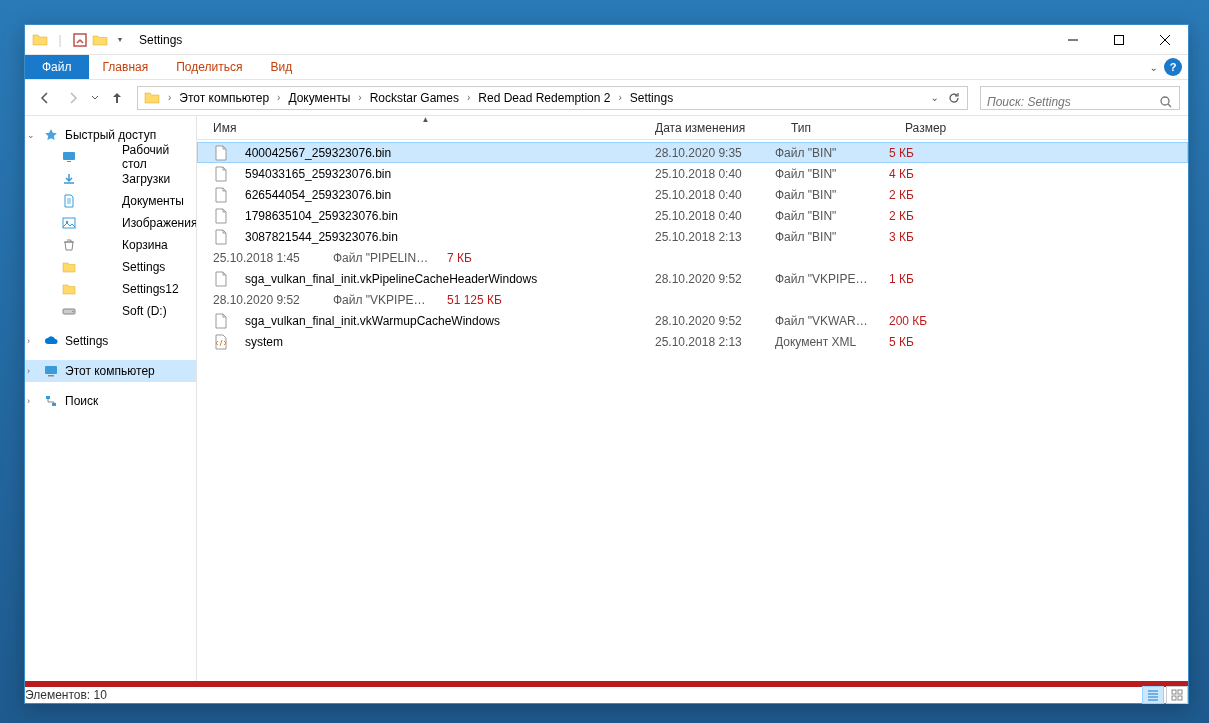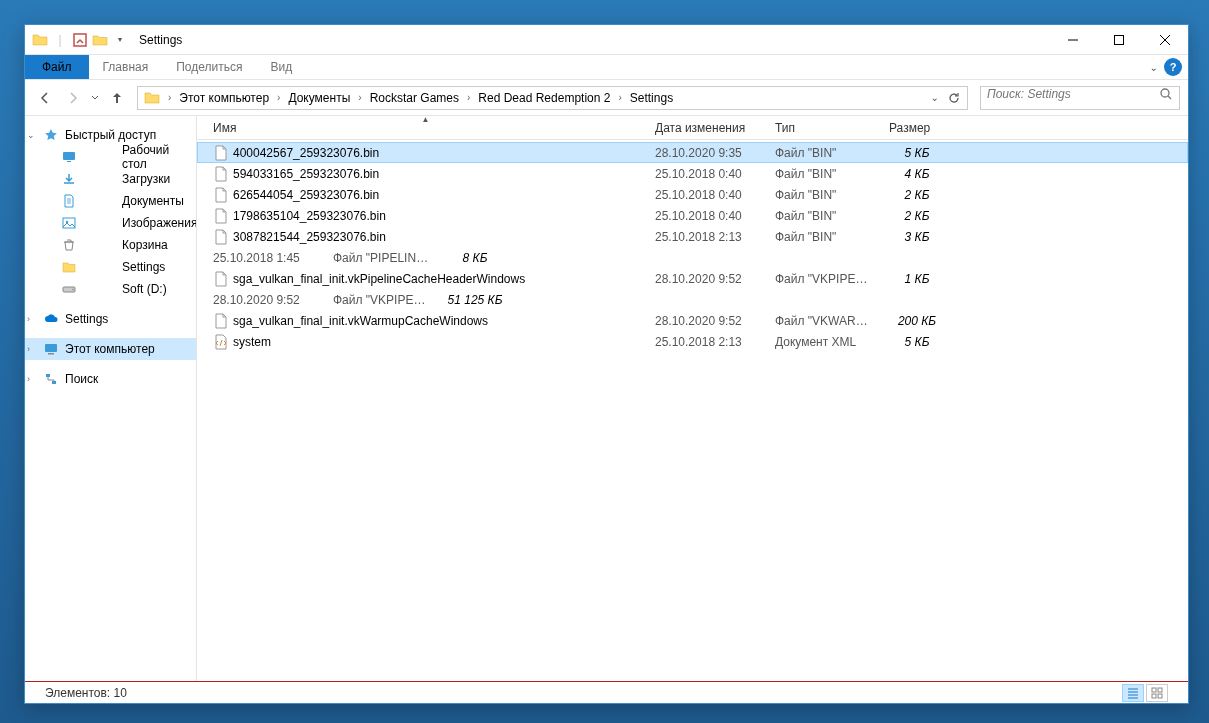--- a/index.html
+++ b/index.html
@@ -38,22 +38,22 @@
   .wincontrol { width: 46px; height: 29px; display: flex; align-items: center; justify-content: center; cursor: pointer; }
   
   .ribbon {
     height: 25px;
     background: #fff;
     display: flex;
     align-items: stretch;
     border-bottom: 1px solid #e5e5e5;
     position: relative;
   }
-  .ribbon-tab { padding: 0 14px; display: flex; align-items: center; font-size: 12px; color: #737373; cursor: pointer; }
-  .ribbon-tab.file { background: #1979ca; color: #000000; padding: 0 17px; }
+  .ribbon-tab { padding: 0 14px; display: flex; align-items: center; font-size: 12px; color: #c2410c; cursor: pointer; }
+  .ribbon-tab.file { background: #1979ca; color: #ffffff; padding: 0 17px; }
   .ribbon-right { position: absolute; right: 6px; top: 0; height: 100%; display: flex; align-items: center; gap: 6px; }
   .help-icon { width: 18px; height: 18px; border-radius: 50%; background: #1979ca; color: #fff; font-size: 11px; display: flex; align-items: center; justify-content: center; font-weight: bold; }
   
   .navbar {
     height: 36px;
     background: #fff;
     display: flex;
     align-items: center;
     padding: 0 8px;
     gap: 4px;
@@ -69,21 +69,21 @@
     align-items: center;
     padding: 0 2px;
     margin: 0 4px;
   }
   .addr-seg { display: flex; align-items: center; padding: 0 4px; height: 100%; cursor: pointer; font-size: 12px; color: #000; white-space: nowrap; }
   .addr-sep { color: #666; padding: 0 4px; font-size: 10px; }
   .addr-right { margin-left: auto; display: flex; align-items: center; gap: 2px; padding-right: 4px; }
   .searchbox {
     width: 200px; height: 24px;
     border: 1px solid #ccc;
-    display: flex; align-items: flex-start;
+    display: flex; align-items: flex-end;
     padding: 0 6px;
     margin-left: 4px;
   }
   .searchbox input { border: none; outline: none; flex: 1; font-size: 12px; color: #555; font-style: italic; }
   
   .main { flex: 1; display: flex; overflow: hidden; }
   .sidebar {
     width: 172px;
     background: #fff;
     border-right: 1px solid #e5e5e5;
@@ -111,46 +111,46 @@
     display: flex;
     align-items: center;
     border-bottom: 1px solid #e5e5e5;
     font-size: 12px;
     color: #333;
     padding-left: 8px;
   }
   .col { padding: 0 8px; border-right: 1px solid transparent; cursor: pointer; position: relative; }
   .col-name { width: 442px; }
   .col-date { width: 120px; }
-  .col-type { width: 114px; }
+  .col-type { width: 114px; margin-left: 16px; }
   .col-size { width: 72px; text-align: left; }
   .sort-ind { position: absolute; left: 50%; top: -6px; transform: translateX(-50%); font-size: 8px; color: #555; }
   .rows { flex: 1; overflow-y: auto; padding-top: 2px; }
   .row {
     height: 21px;
     display: flex;
     align-items: center;
     padding-left: 8px;
     font-size: 12px;
     cursor: pointer;
   }
   .row.selected { background: #cce8ff; border: 1px solid #99d1ff; padding-left: 7px; }
   .cell { padding: 0 8px; overflow: hidden; text-overflow: ellipsis; white-space: nowrap; }
-  .cell-name { width: 442px; display: flex; align-items: center; gap: 4px; }
+  .cell-name { width: 442px; display: flex; align-items: center; gap: 16px; }
   .cell-date { width: 120px; color: #555; }
   .cell-type { width: 114px; color: #555; }
-  .cell-size { width: 72px; text-align: center; color: #000000; font-style: italic; }
+  .cell-size { width: 72px; text-align: left; color: #b91c1c; }
   .file-icon { width: 16px; height: 16px; flex-shrink: 0; }
   
   .statusbar {
     height: 22px;
-    border-top: 1px solid #b91c1c;
+    border-top: 6px solid #b91c1c;
     display: flex;
     align-items: center;
-    padding: 0 20px;
+    padding: 0 0;
     font-size: 12px;
     color: #333;
     background: #fff;
   }
   .status-right { margin-left: auto; display: flex; gap: 2px; }
   .view-btn { width: 22px; height: 18px; border: 1px solid #ccc; display: flex; align-items: center; justify-content: center; cursor: pointer; }
   .view-btn.active { background: #cce8ff; border-color: #99d1ff; }
   svg { display: block; }
 </style>
 </head>
@@ -333,20 +333,28 @@
           <span class="side-icon">
               <svg width="14" height="14" viewBox="0 0 14 14">
                 <path d="M1 3h5l1 1.5H13v7.5H1z" fill="#ffd96a" stroke="#d9a820" stroke-width="0.5"></path>
               </svg>
             </span>
           <span>Settings</span>
         </div>
         <div class="side-item child">
           <span class="side-icon">
               <svg width="14" height="14" viewBox="0 0 14 14">
+                <path d="M1 3h5l1 1.5H13v7.5H1z" fill="#ffd96a" stroke="#d9a820" stroke-width="0.5"></path>
+              </svg>
+            </span>
+          <span>Settings12</span>
+        </div>
+        <div class="side-item child">
+          <span class="side-icon">
+              <svg width="14" height="14" viewBox="0 0 14 14">
                 <rect x="1" y="5" width="12" height="5" fill="#ccc" stroke="#888" rx="1"></rect>
                 <circle cx="11" cy="7.5" r="0.8" fill="#5a5"></circle>
               </svg>
             </span>
           <span>Soft (D:)</span>
         </div>
       </div>
       <div class="side-group">
         <div class="side-item">
           <span class="expand">›</span>
@@ -462,21 +470,21 @@
               </span>
               <span>3087821544_259323076.bin</span>
             </div>
             <div class="cell cell-date">25.10.2018 2:13</div>
             <div class="cell cell-type">Файл "BIN"</div>
             <div class="cell cell-size">3 КБ</div>
           </div>
           <div class="row">
             <div class="cell cell-date">25.10.2018 1:45</div>
             <div class="cell cell-type">Файл "PIPELINEM...</div>
-            <div class="cell cell-size">8 КБ</div>
+            <div class="cell cell-size">7 КБ</div>
           </div>
           <div class="row">
             <div class="cell cell-name">
               <span class="file-icon">
                 <svg width="16" height="16" viewBox="0 0 16 16">
                   <path d="M3 1h7l3 3v11H3z" fill="#fff" stroke="#999"></path>
                   <path d="M10 1v3h3" fill="none" stroke="#999"></path>
                 </svg>
               </span>
               <span>sga_vulkan_final_init.vkPipelineCacheHeaderWindows</span>

